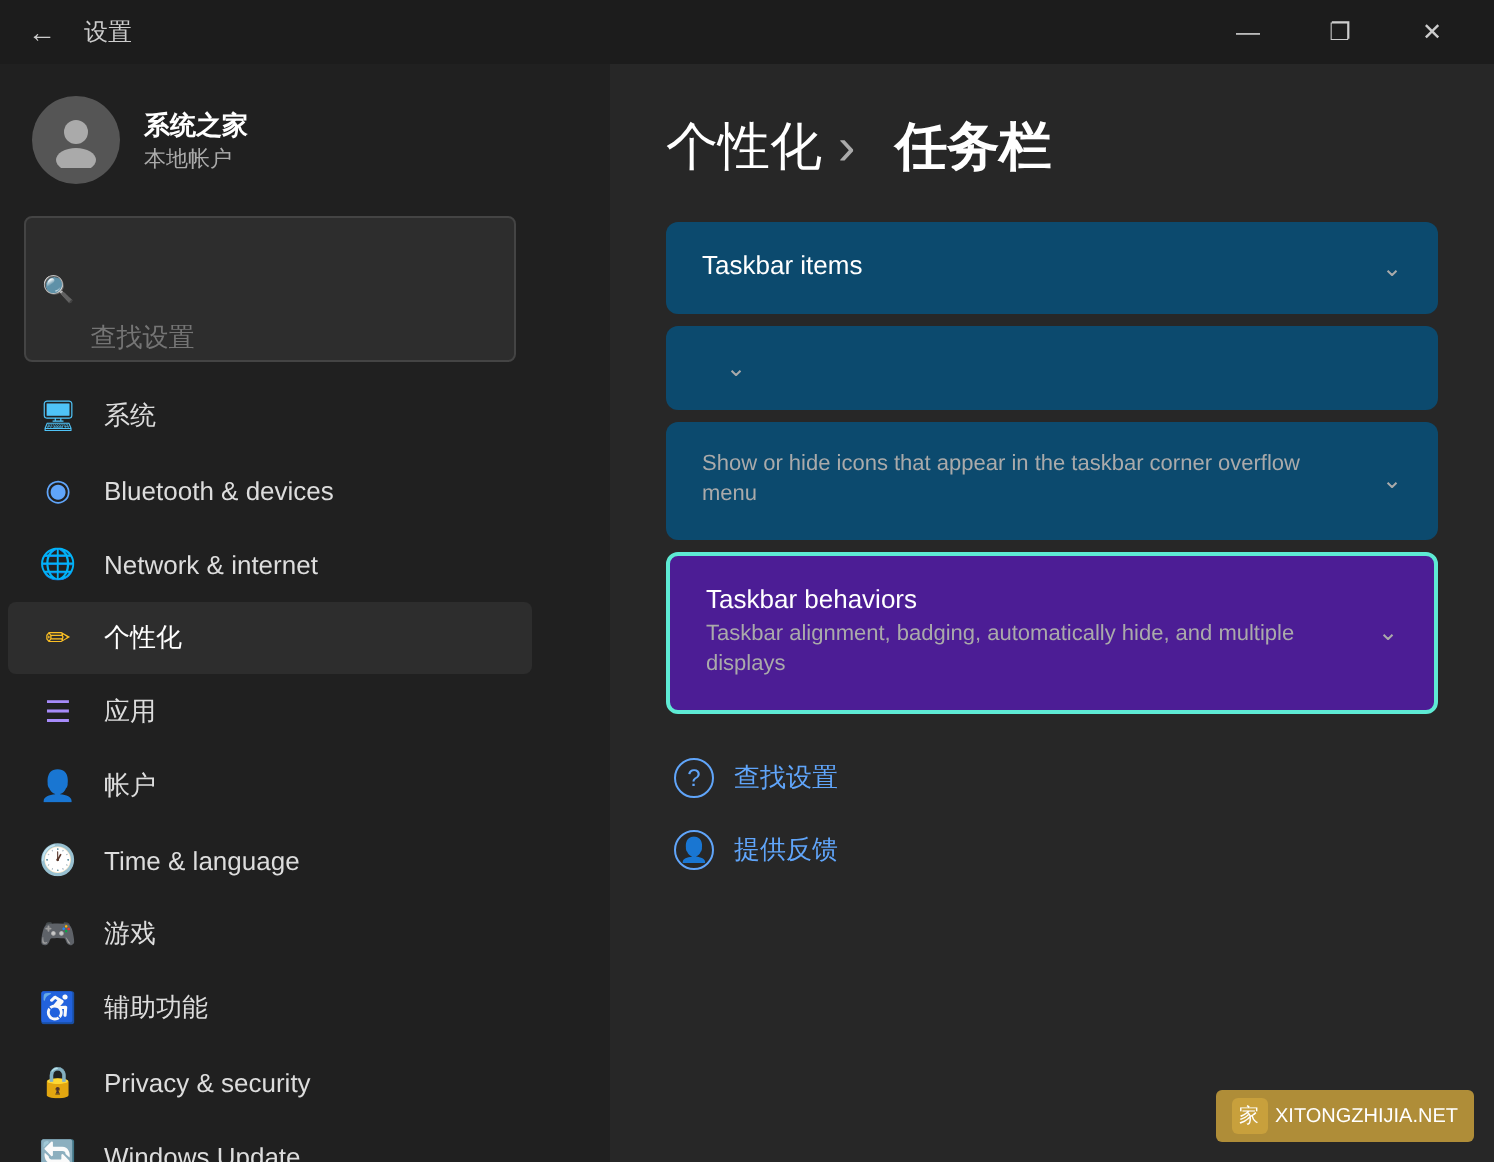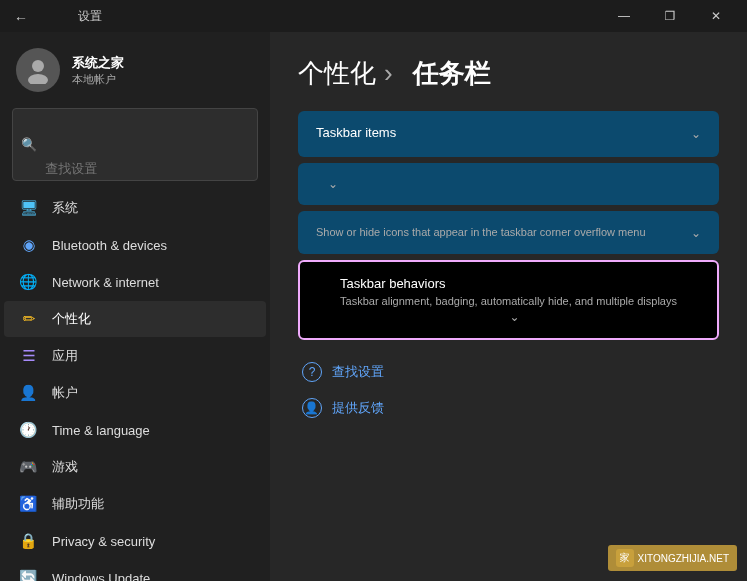--- a/index.html
+++ b/index.html
@@ -23,21 +23,20 @@
       background: #1c1c1c;
     }
     .title-bar-left {
       display: flex;
       align-items: center;
       gap: 8px;
     }
     .title-bar-title {
       font-size: 12px;
       color: #cccccc;
-      margin-left: 36px;
     }
     .title-bar-controls {
       display: flex;
       gap: 0;
     }
     .title-bar-btn {
       width: 46px;
       height: 32px;
       display: flex;
       align-items: center;
@@ -54,20 +53,21 @@
       color: #cccccc;
       font-size: 14px;
       cursor: pointer;
       padding: 4px 6px;
     }
 
     
     .app-body {
       display: flex;
       height: calc(581px - 32px);
+      gap: 35px;
     }
 
     
     .sidebar {
       width: 270px;
       min-width: 270px;
       background: #202020;
       display: flex;
       flex-direction: column;
       padding-top: 0;
@@ -183,23 +183,22 @@
       background: #0c4a6e;
       border-radius: 6px;
       padding: 14px 18px;
       margin-bottom: 6px;
       display: flex;
       align-items: center;
       justify-content: space-between;
       cursor: pointer;
     }
     .settings-card.highlighted {
-      border: 2px solid #f0abfc;
-      background: #000000;
-      flex-direction: column;
+      border: 2px solid #5eead4;
+      background: #4c1d95;
     }
     .card-text-block { flex: 1; }
     .card-title {
       font-size: 13px;
       font-weight: 500;
       color: #ffffff;
       margin-bottom: 3px;
     }
     .card-desc {
       font-size: 11px;

